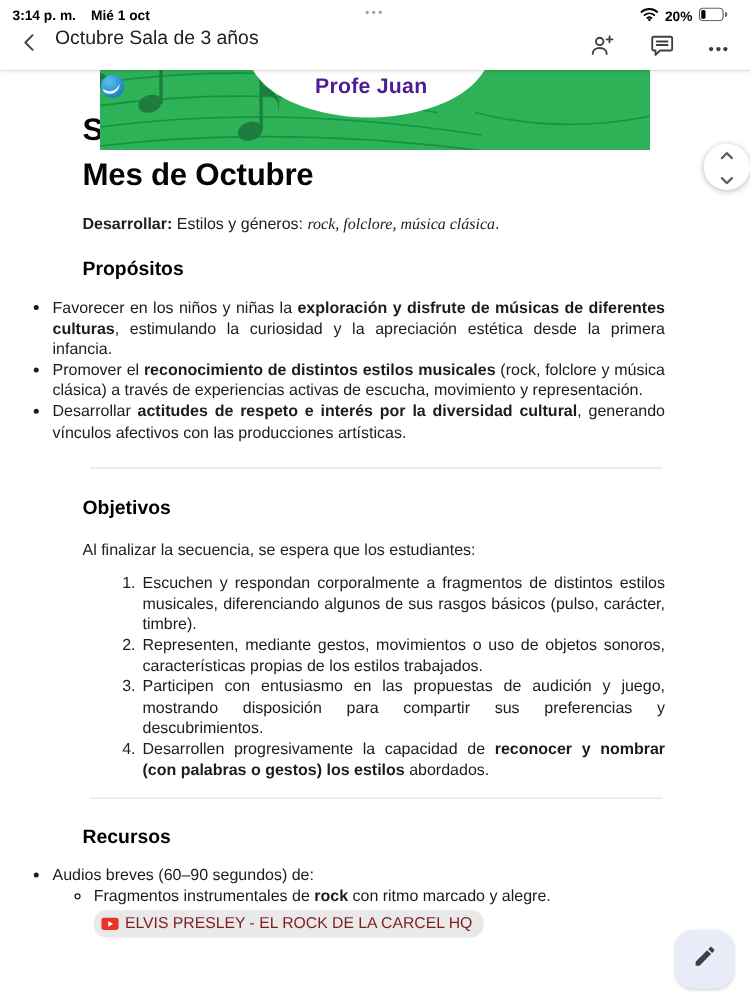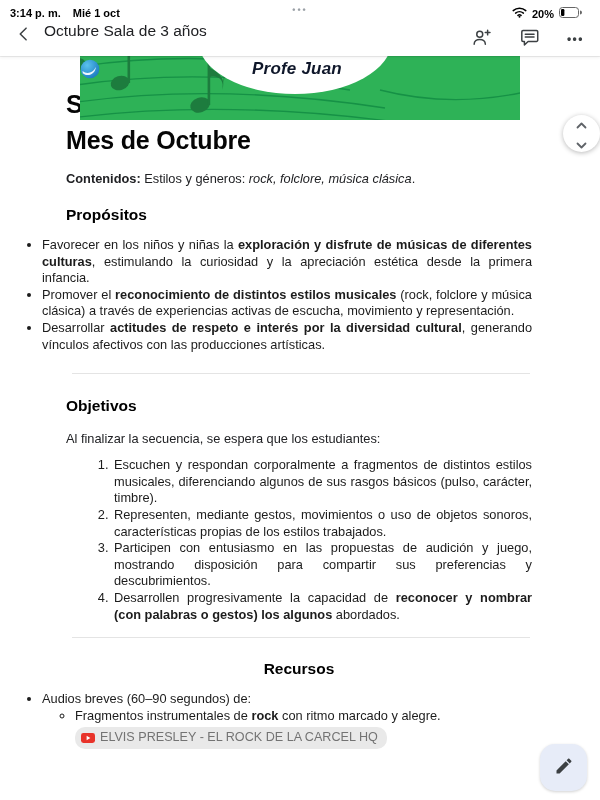--- a/index.html
+++ b/index.html
@@ -24,52 +24,52 @@
   .icon-btn { display:flex; align-items:center; justify-content:center; cursor:pointer; }
   .overflow-dots { font-size:12px; letter-spacing:1.5px; color:#3c4043; font-weight:700; }
 
   
   .doc { position:absolute; top:56px; left:0; right:0; bottom:0; background:#fff; }
 
   .banner { position:absolute; left:80px; top:0; width:440px; height:64px; background:#2eb257; overflow:hidden; }
   .banner svg { position:absolute; left:0; top:0; }
   .brand { position:absolute; top:3px; left:0; width:100%; display:flex; align-items:center;
            justify-content:center; gap:6px; }
-  .brand-text { font-size:17px; font-weight:800; color:#0f172a; letter-spacing:.2px;font-style:italic; }
+  .brand-text { font-size:17px; font-weight:800; color:#4c1d95; letter-spacing:.2px; }
 
   .scroll-handle { position:absolute; top:59px; left:563px; width:37px; height:37px; border-radius:50%;
                    background:#fff; box-shadow:0 1px 5px rgba(0,0,0,.28); display:flex; flex-direction:column;
                    align-items:center; justify-content:center; gap:2px; cursor:pointer; z-index:6; }
 
   .h1 { margin:30px 0 0 66px; font-size:25px; line-height:36px; font-weight:700;
         color:#050505; white-space:nowrap; letter-spacing:-0.2px; }
   .p-contenidos { margin:12px 68px 0 66px; font-size:12.8px; line-height:17px; }
-  .b { font-weight:700; } .i { font-style:italic; }
+  .b { font-weight:700; } .i { font-style:italic;font-family:Liberation Serif, serif; }
 
   h2.sec { margin:18px 68px 0 66px; font-size:15.5px; line-height:20px; font-weight:700; color:#000000; }
   h2.sec2 { margin:22px 68px 0 66px; }
-  h2.sec3 { margin:21px 68px 0 66px;text-align:center; }
+  h2.sec3 { margin:21px 68px 0 66px; }
 
   ul.bullets, ol.numbers { margin:12px 0 0 0; padding:0 68px 0 112px; }
   ul.bullets li, ol.numbers li { font-size:12.8px; line-height:16.6px; text-align:justify; color:#1c1c1c; }
   ul.bullets { list-style:disc outside;padding-left:42px; }
   ol.numbers { list-style:decimal outside; margin-top:10px; }
   ol.numbers li { padding-left:2px; }
 
   hr.rule { border:none; border-top:1px solid #e4e4e4; margin:20px 70px 0 72px; }
   hr.rule2 { margin-top:14px; }
   .p-intro { margin:14px 68px 0 66px; font-size:12.8px; line-height:17px; }
 
   ul.res { }
   ul.res > li { text-align:left; }
   ul.circle { list-style:circle outside; margin:0; padding-left:33px; }
   ul.circle li { font-size:12.8px; line-height:16.6px; text-align:justify; }
 
   .chip { display:inline-flex; align-items:center; gap:5px; background:#e9e9e9; border-radius:10px;
-          padding:2px 9px 3px 6px; margin-top:3px; font-size:12.6px; color:#737373; cursor:pointer;
+          padding:2px 9px 3px 6px; margin-top:3px; font-size:12.6px; color:#7f1d1d; cursor:pointer;
           white-space:nowrap; }
   .yt-badge { display:inline-flex; }
 
   .fab { position:absolute; right:13px; bottom:9px; width:47px; height:47px; border-radius:15px;
          background:#e7ecf8; display:flex; align-items:center; justify-content:center;
          box-shadow:0 1px 3px rgba(0,0,0,.18); cursor:pointer; z-index:7; }
 </style>
 </head>
 <body>
 
@@ -182,38 +182,38 @@
           <polyline points="1.5,1.5 5.5,5.5 9.5,1.5"></polyline>
         </svg>
     </span>
   </div>
 
   <div class="h1">
     <div>Secuencia didáctica — Sala de 3 años</div>
     <div>Mes de Octubre</div>
   </div>
 
-  <p class="p-contenidos"><span class="b">Contenidos:</span><span> Estilos y géneros: </span><span class="i">rock, folclore, música clásica</span><span>.</span></p>
+  <p class="p-contenidos"><span class="b">Desarrollar:</span><span> Estilos y géneros: </span><span class="i">rock, folclore, música clásica</span><span>.</span></p>
 
   <h2 class="sec">Propósitos</h2>
   <ul class="bullets">
     <li><span>Favorecer en los niños y niñas la </span><span class="b">exploración y disfrute de músicas de diferentes culturas</span><span>, estimulando la curiosidad y la apreciación estética desde la primera infancia.</span></li>
     <li><span>Promover el </span><span class="b">reconocimiento de distintos estilos musicales</span><span> (rock, folclore y música clásica) a través de experiencias activas de escucha, movimiento y representación.</span></li>
     <li><span>Desarrollar </span><span class="b">actitudes de respeto e interés por la diversidad cultural</span><span>, generando vínculos afectivos con las producciones artísticas.</span></li>
   </ul>
 
   <hr class="rule">
 
   <h2 class="sec sec2">Objetivos</h2>
   <p class="p-intro">Al finalizar la secuencia, se espera que los estudiantes:</p>
   <ol class="numbers">
     <li><span>Escuchen y respondan corporalmente a fragmentos de distintos estilos musicales, diferenciando algunos de sus rasgos básicos (pulso, carácter, timbre).</span><span class="b"></span><span></span></li>
     <li><span>Representen, mediante gestos, movimientos o uso de objetos sonoros, características propias de los estilos trabajados.</span><span class="b"></span><span></span></li>
     <li><span>Participen con entusiasmo en las propuestas de audición y juego, mostrando disposición para compartir sus preferencias y descubrimientos.</span><span class="b"></span><span></span></li>
-    <li><span>Desarrollen progresivamente la capacidad de </span><span class="b">reconocer y nombrar (con palabras o gestos) los algunos</span><span> abordados.</span></li>
+    <li><span>Desarrollen progresivamente la capacidad de </span><span class="b">reconocer y nombrar (con palabras o gestos) los estilos</span><span> abordados.</span></li>
   </ol>
 
   <hr class="rule rule2">
 
   <h2 class="sec sec3">Recursos</h2>
   <ul class="bullets res">
     <li>
       <span>Audios breves (60–90 segundos) de:</span>
       <ul class="circle">
         <li>

